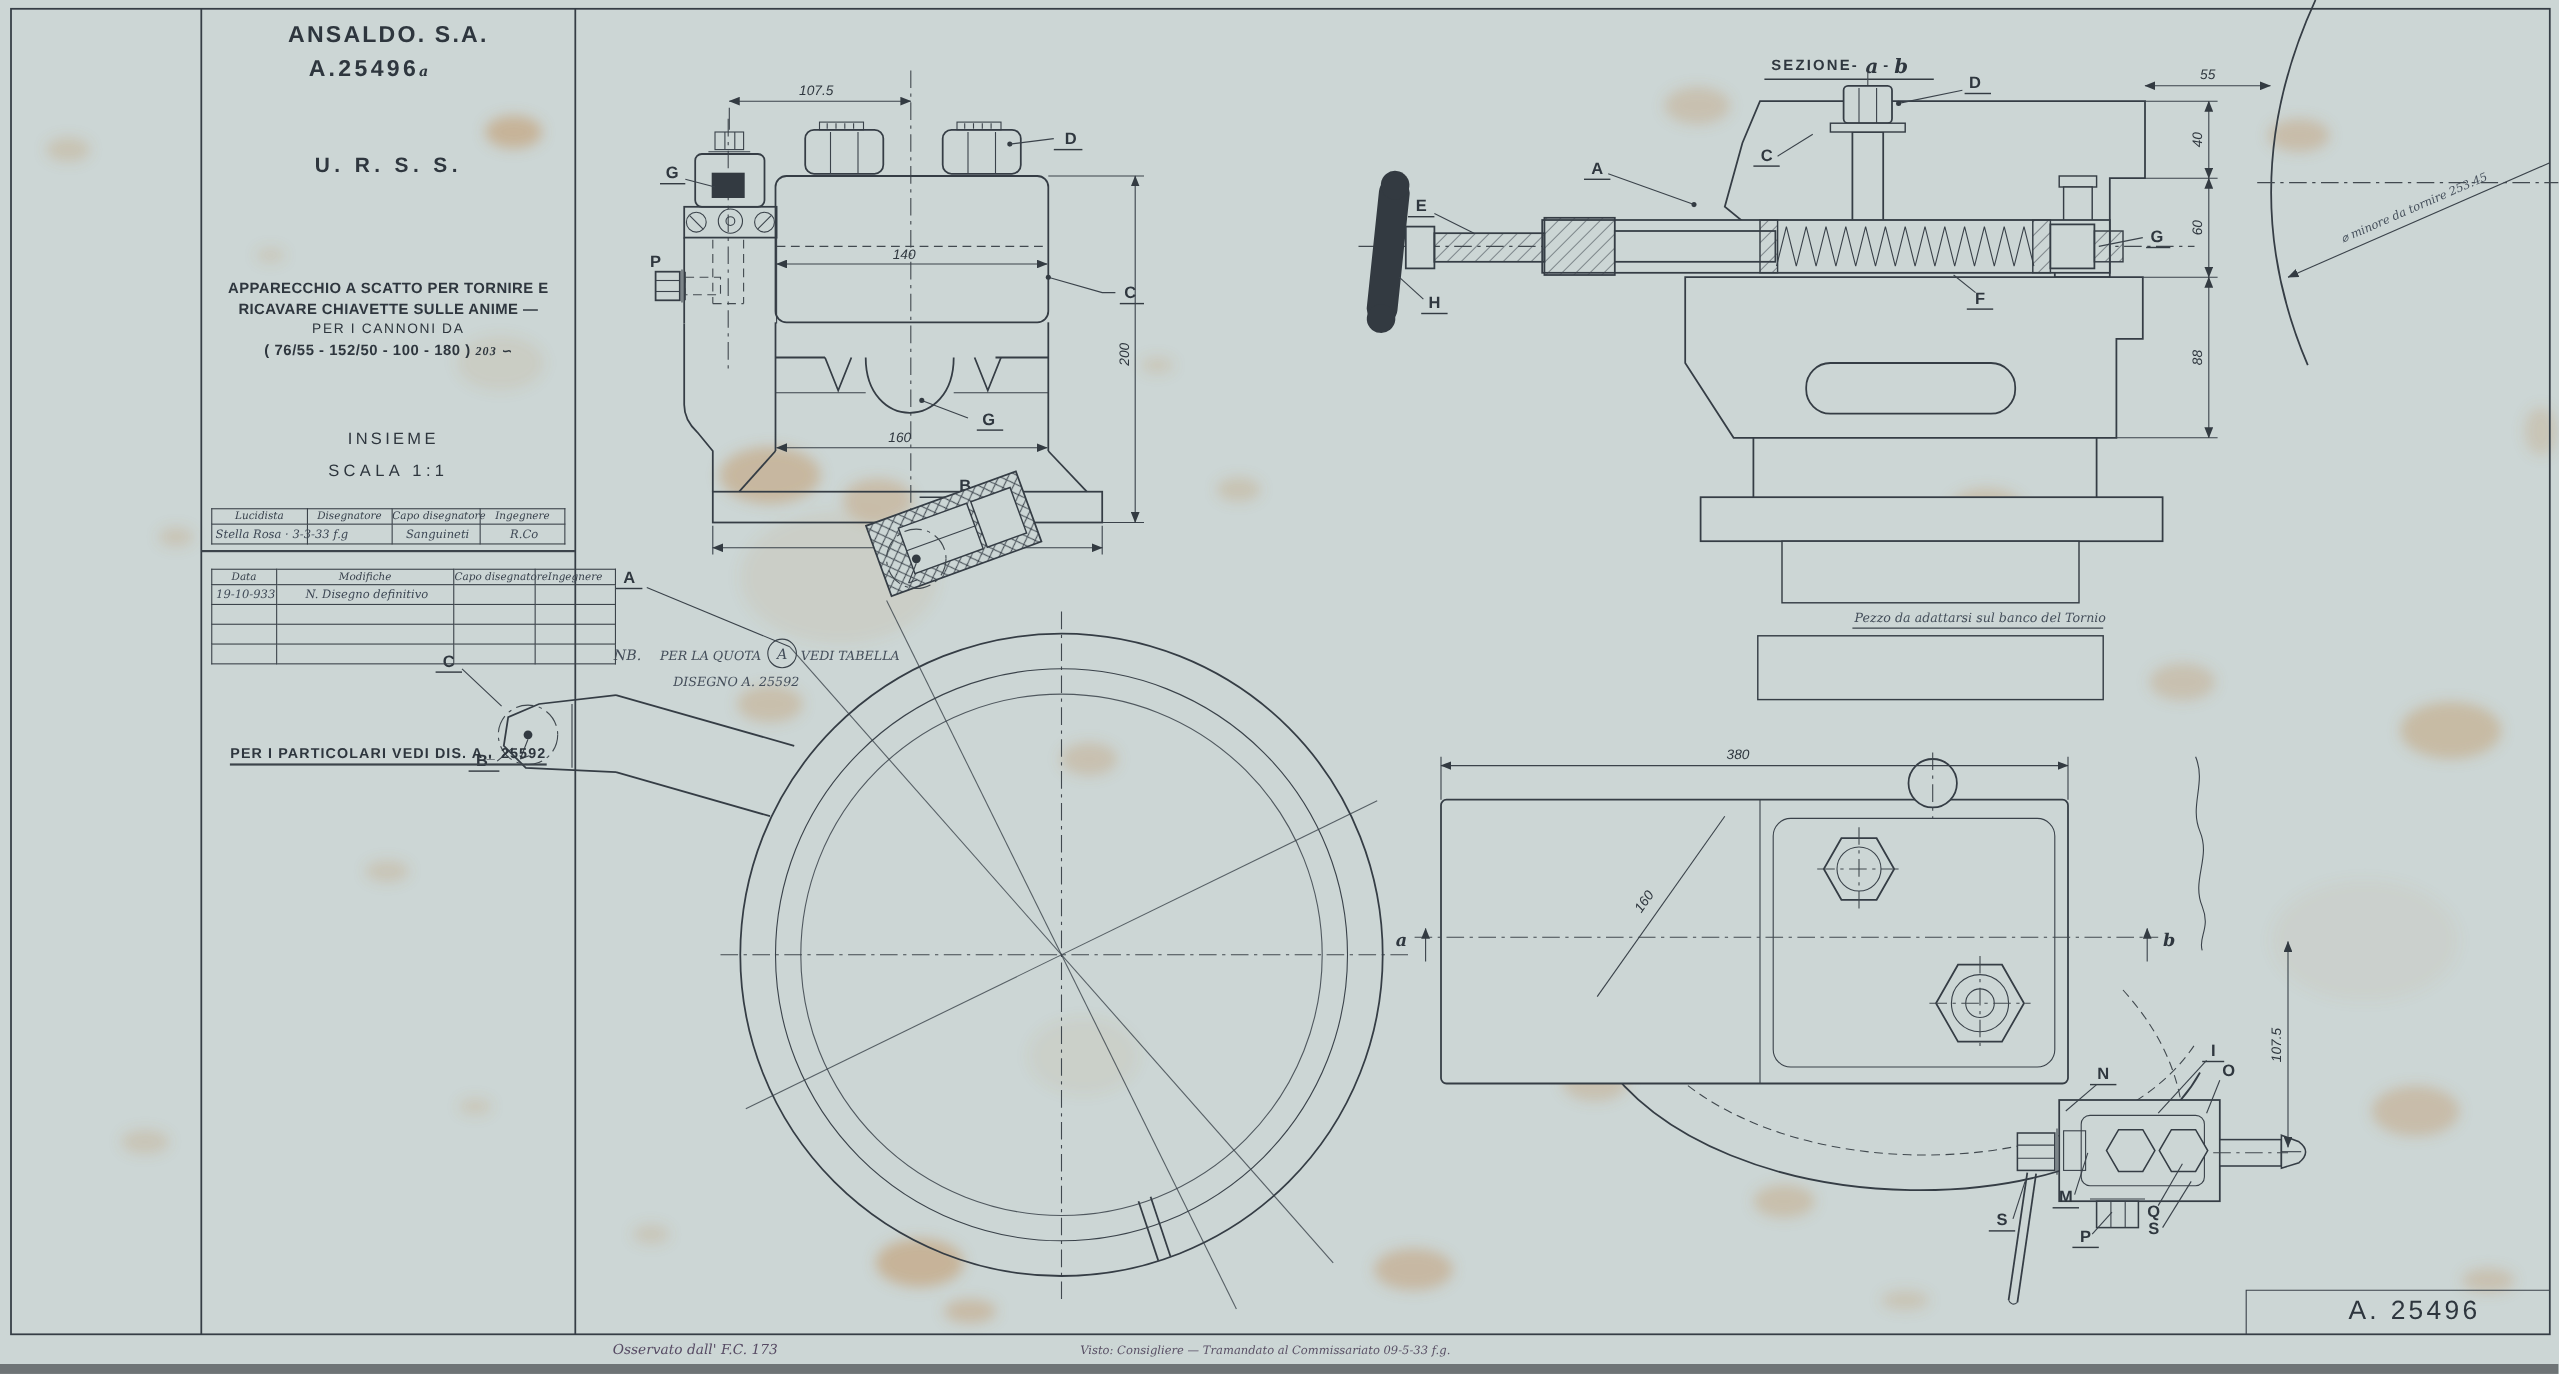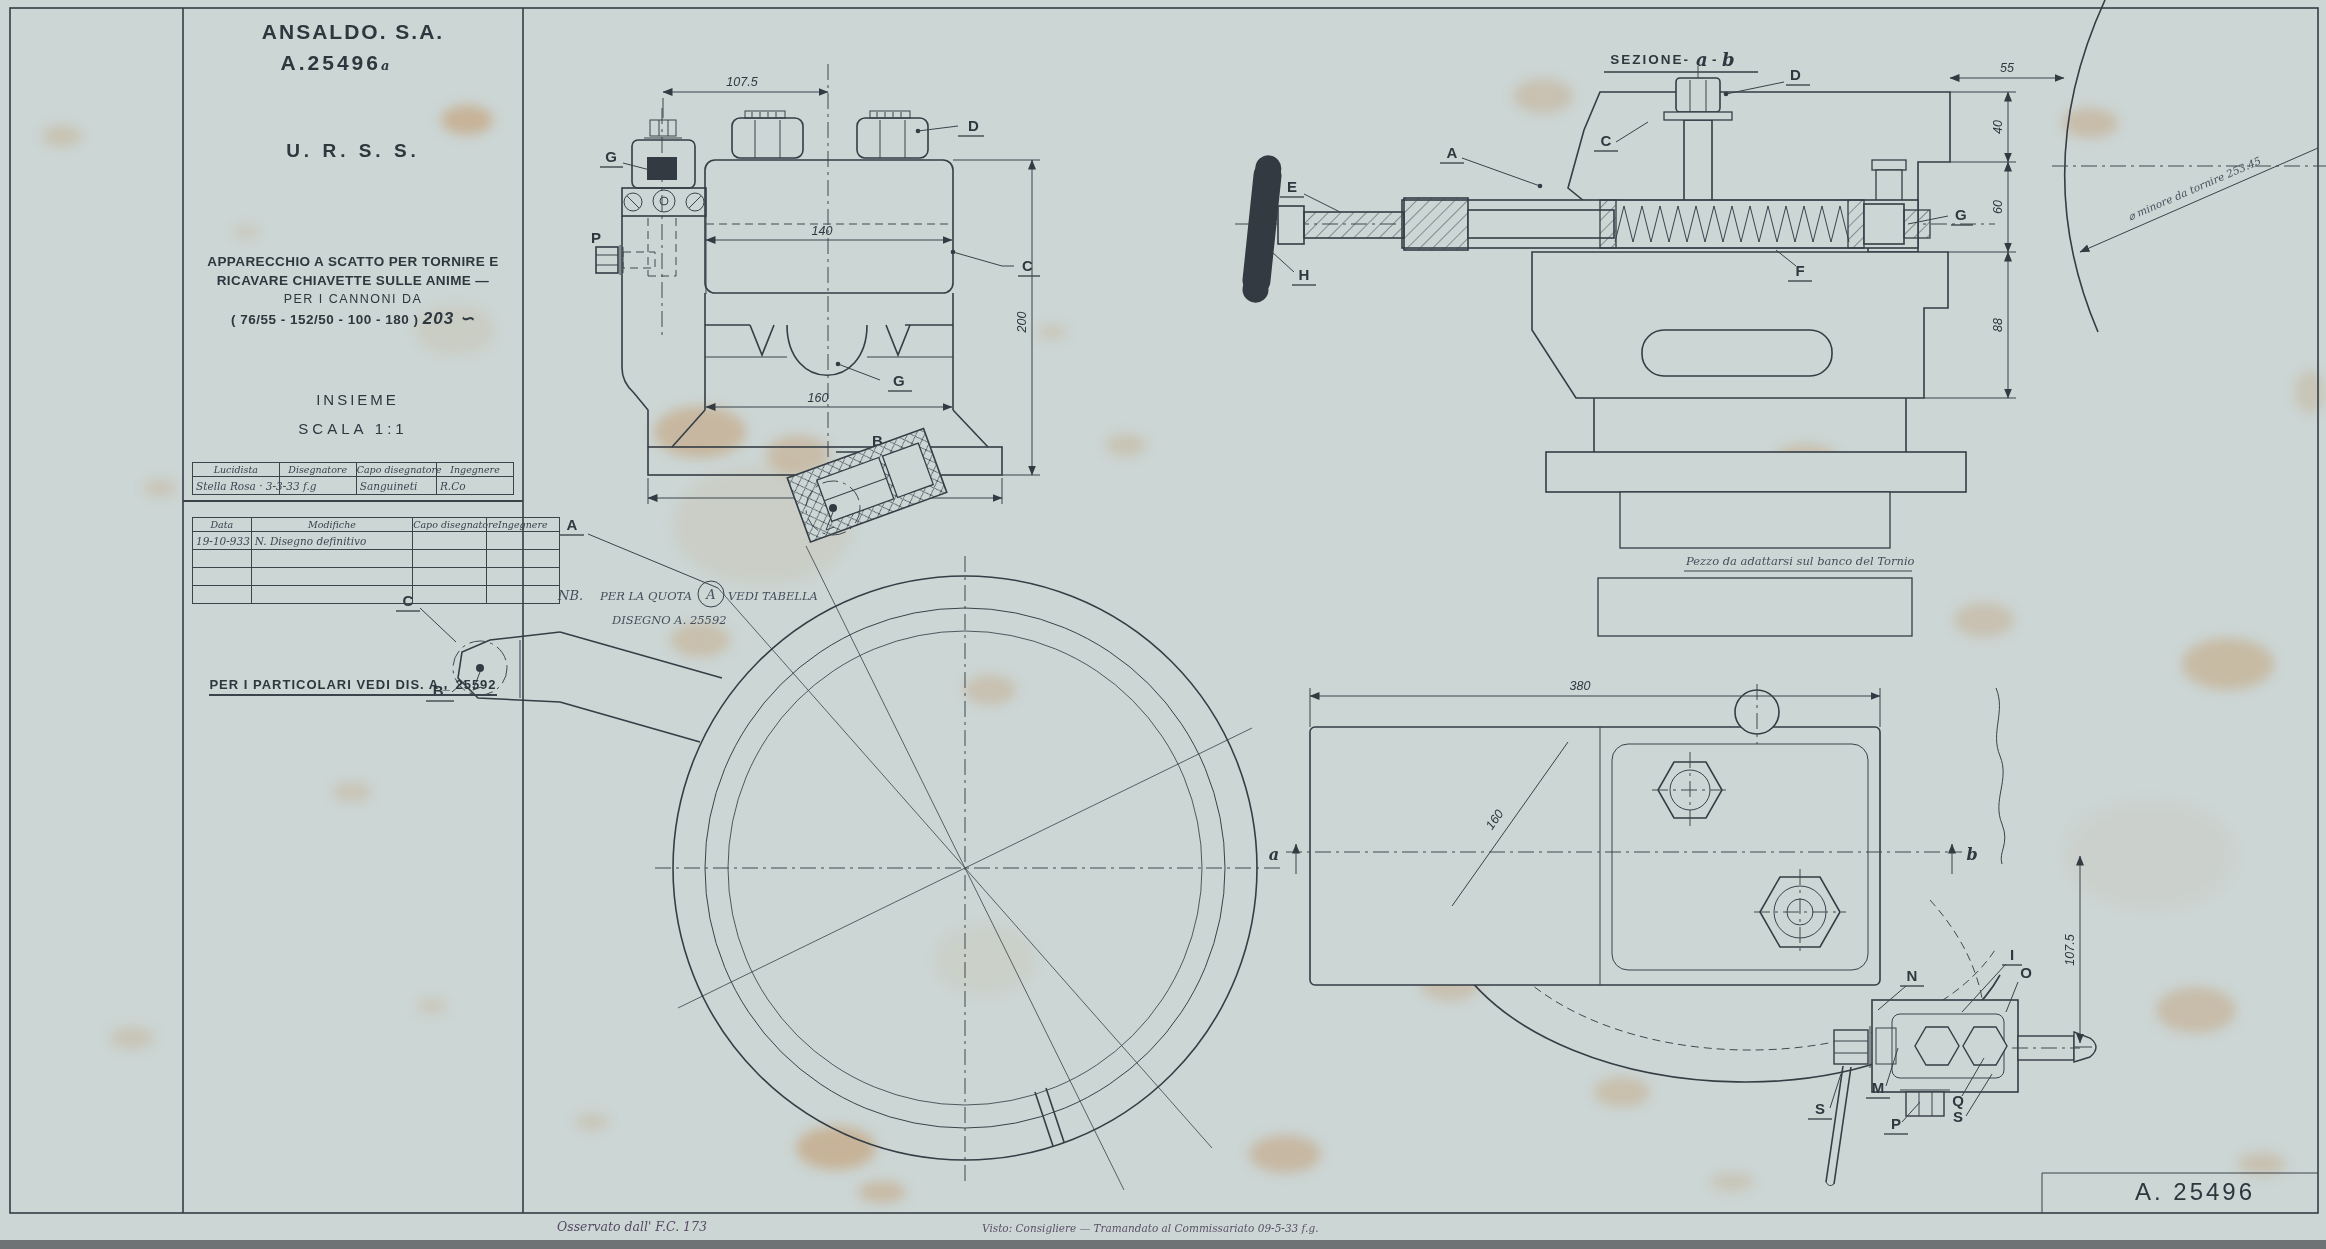--- a/index.html
+++ b/index.html
@@ -12,27 +12,27 @@
   .draft{font-family:"Liberation Sans",sans-serif;color:#2e363e;}
   .hw{font-family:"DejaVu Serif",serif;font-style:italic;color:var(--hw);}
   
   .company{left:183px;top:20px;width:340px;font-size:21px;letter-spacing:2px;font-weight:600;}
   .number{left:183px;top:51px;width:304px;font-size:21px;letter-spacing:3px;font-weight:600;}
   .number .suf{font-family:"DejaVu Serif",serif;font-style:italic;font-size:13px;letter-spacing:0;}
   .country{left:183px;top:140px;width:340px;font-size:19px;letter-spacing:4px;font-weight:600;}
   .desc{left:186px;top:252px;width:334px;font-size:13.5px;font-weight:600;letter-spacing:.4px;line-height:19px;}
   .desc .l3{font-size:12.5px;letter-spacing:1.5px;font-weight:500;}
   .desc .l4{font-size:13.5px;letter-spacing:.5px;}
-  .desc .scr{font-family:Liberation Sans, sans-serif;font-style:italic;font-size:17px;font-weight:600;letter-spacing:1px;}
+  .desc .scr{font-family:Liberation Serif, serif;font-style:italic;font-size:11px;font-weight:600;letter-spacing:1px;}
   .insieme{left:183px;top:381px;width:349px;font-size:15px;letter-spacing:3px;margin-top:10px;}
   .scala{left:183px;top:420px;width:340px;font-size:15px;letter-spacing:4px;}
   table.tb{position:absolute;border-collapse:collapse;table-layout:fixed;}
   table.tb td,table.tb th{border:1.3px solid #3c444b;font-weight:400;overflow:visible;white-space:nowrap;}
   table.tb th{font-family:"DejaVu Serif",serif;font-style:italic;font-size:9.5px;color:#39424d;height:14px;}
-  table.tb td{font-family:"DejaVu Serif",serif;font-style:italic;font-size:10.5px;color:#3d4754;height:18px;padding-left:3px;}
+  table.tb td{font-family:"DejaVu Serif",serif;font-style:italic;font-size:10.5px;color:#3d4754;height:18px;padding-left:3px;text-align:center;}
   .sig{left:192px;top:462px;width:322px;}
   .rev{left:192px;top:517px;width:368px;}
   .rev td{height:13px;font-size:10px;}
   .rule{left:183px;top:500px;width:340px;height:2px;background:#3c444b;}
   .noteparts{left:183px;top:677px;width:340px;font-size:13px;font-weight:600;letter-spacing:1px;}
   .noteparts span{border-bottom:2px solid #3c444b;padding-bottom:2px;}
   
   .fnum{left:2088px;top:1178px;width:214px;font-size:24px;letter-spacing:3px;text-align:center;font-weight:500;}
   .hwl{left:557px;top:1219px;font-size:12.5px;color:#564a63;}
   .hwr{left:982px;top:1222px;font-size:10.5px;color:#5a5166;}

